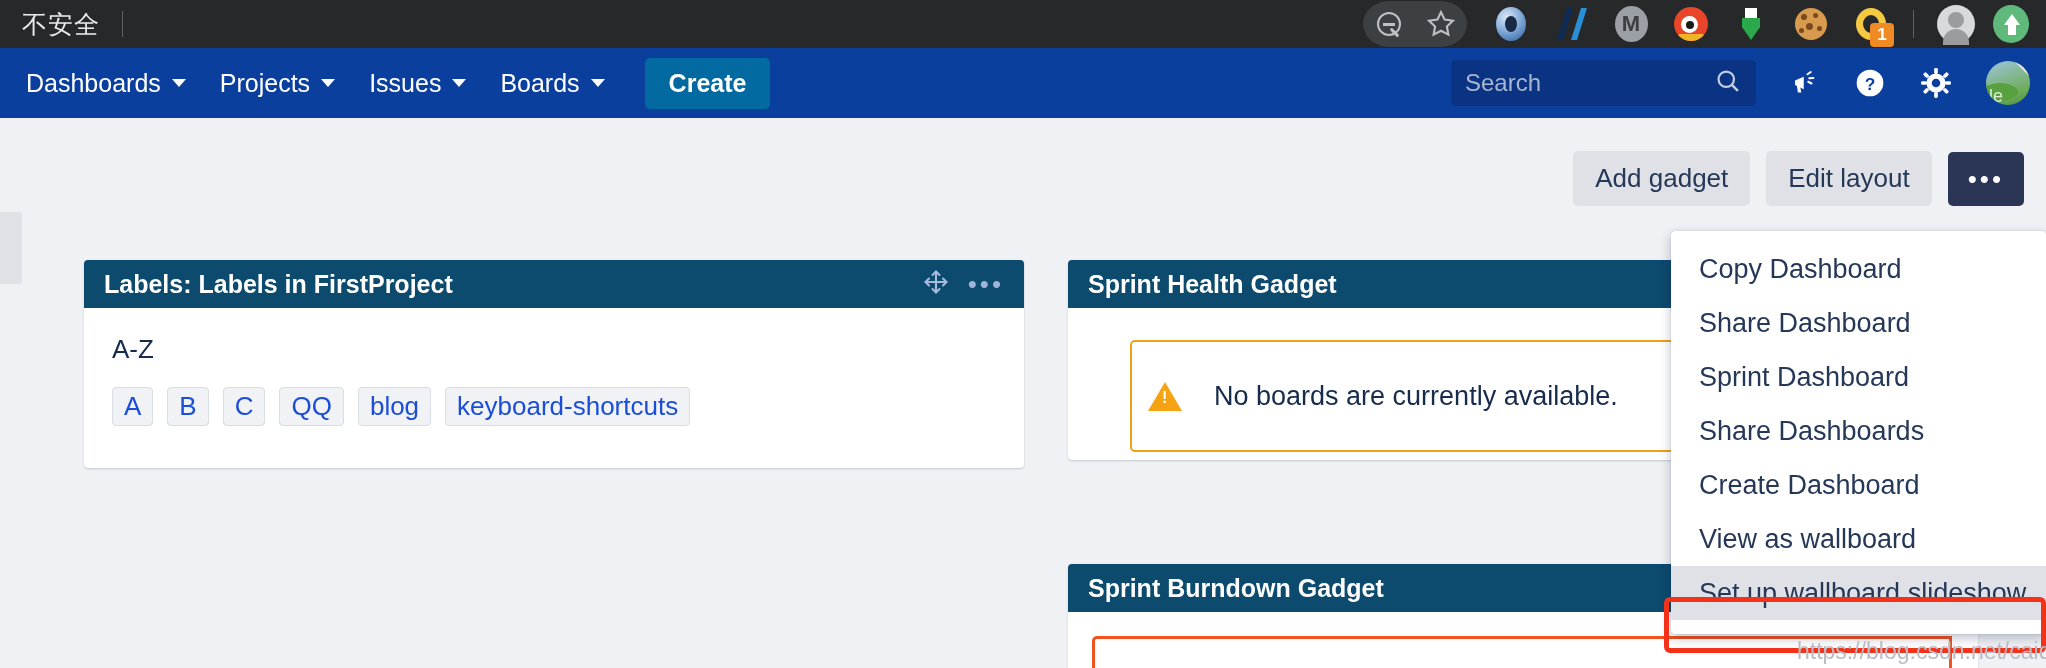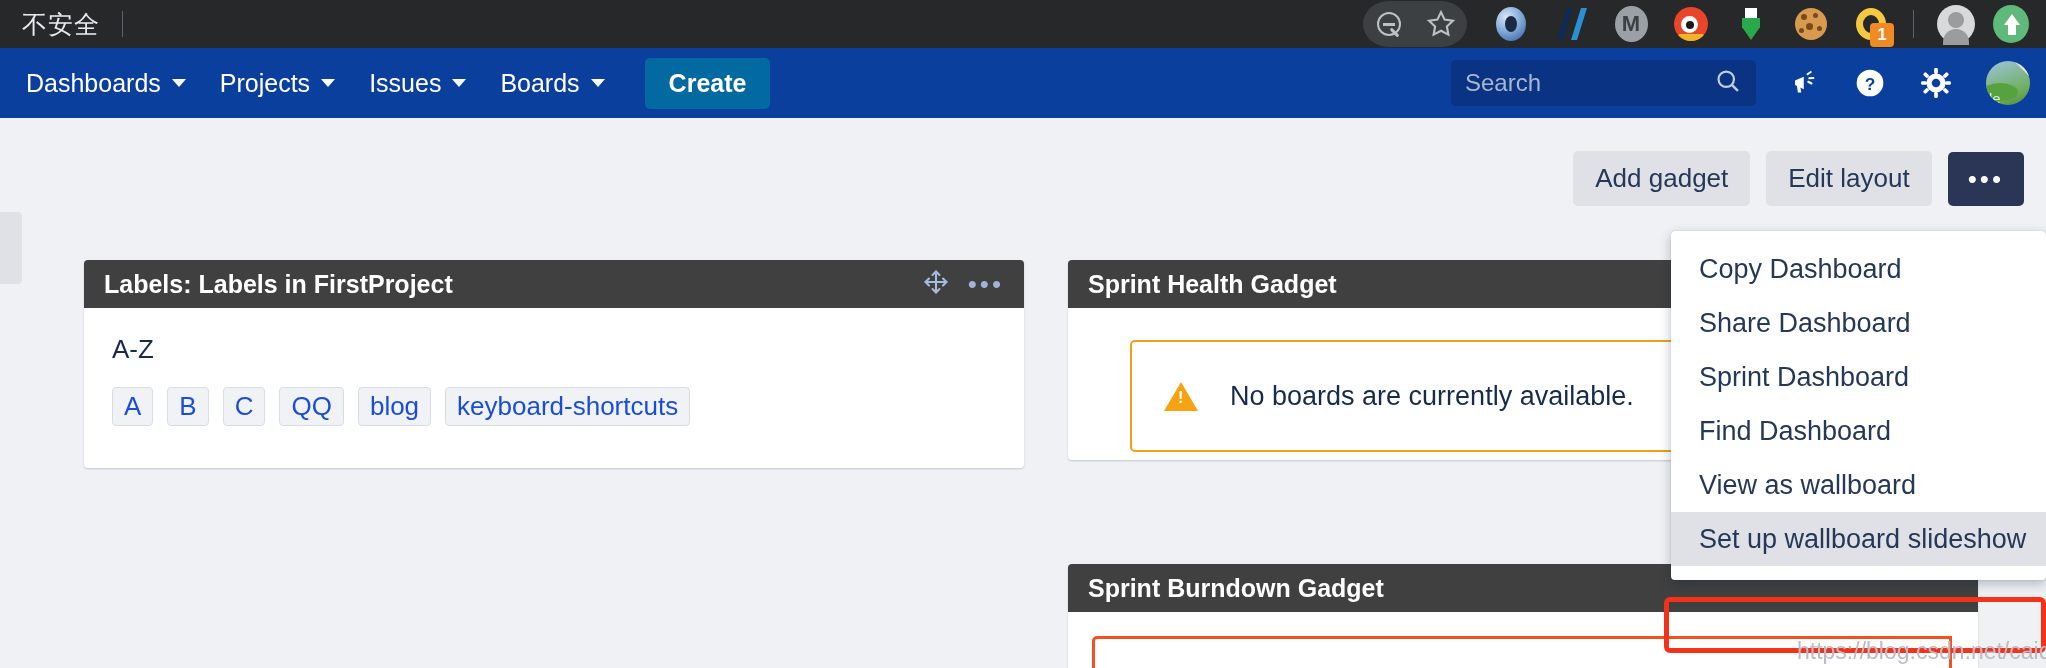--- a/index.html
+++ b/index.html
@@ -162,21 +162,21 @@
   }
   #nav-avatar .corner {
     position:absolute; right:0; top:0; width:0; height:0;
     border-left: 16px solid transparent; border-top: 16px solid #e8e4d8;
   }
   #nav-avatar .ground {
     position:absolute; left:-4px; bottom:4px; width:36px; height:18px;
     background:#57a13f; border-radius:50%;
   }
   #nav-avatar .txt {
-    position:absolute; left:3px; bottom:-2px; color:#dfe9d8; font-size:15px;
+    position:absolute; left:3px; bottom:-2px; color:#dfe9d8; font-size:18px;
   }
 
   
   #page-header {
     position: absolute; left: 0; top: 118px; width: 2046px; height: 108px;
   }
   #dash-title {
     position: absolute; left: 44px; top: 26px;
     color: #172b4d; font-size: 43px; font-weight: 400;
   }
@@ -194,21 +194,21 @@
   #more-actions-button {
     background: #2b3657; color: #ffffff; font-size: 26px; letter-spacing: 3px;
     padding: 12px 20px; border-radius: 5px; margin-left: 16px;
     line-height: 30px;
   }
 
   
   .gadget { position: absolute; background: #ffffff; border-radius: 4px;
     box-shadow: 0 1px 2px rgba(9,30,66,.20); }
   .gadget-head {
-    background: #404040; color: #ffffff; height: 48px; border-radius: 4px 4px 0 0;
+    background: #0c4a6e; color: #ffffff; height: 48px; border-radius: 4px 4px 0 0;
     display: flex; align-items: center; padding: 12px 20px;
   }
   .gadget-title { font-size: 25px; font-weight: 700; white-space: nowrap; }
   .gadget-head-icons { margin-left: auto; display:flex; align-items:center; }
   .move-icon { margin-right: 18px; }
   .dots-icon { color: #9fb4d8; font-size: 26px; letter-spacing: 3px; line-height: 20px;}
 
   #gadget-labels { left: 84px; top: 260px; width: 940px; height: 208px; }
   #labels-body { padding: 26px 28px 0 28px; }
   #labels-az { color: #172b4d; font-size: 26px; }
@@ -216,21 +216,21 @@
   .label-chip {
     background: #f1f2f5; border: 1px solid #d8dce3; border-radius: 4px;
     color: #1a4ed8; font-size: 26px; padding: 3px 11px; margin-right: 14px;
     white-space: nowrap;
   }
 
   #gadget-sprint-health { left: 1068px; top: 260px; width: 910px; height: 200px; }
   #sprint-health-body { padding: 32px 0 0 62px; }
   #no-boards-box {
     border: 2px solid #f0a017; border-radius: 5px;
-    height: 112px; width: 800px; display: flex; align-items: center; padding-left: 32px;
+    height: 112px; width: 800px; display: flex; align-items: center; padding-left: 16px;
   }
   .warn-triangle {
     width: 0; height: 0; position: relative;
     border-left: 17px solid transparent; border-right: 17px solid transparent;
     border-bottom: 29px solid #f5a313; flex: 0 0 auto;
   }
   .warn-triangle::after {
     content: "!"; position: absolute; left: -3px; top: 8px; color: #fff;
     font-size: 16px; font-weight: 700; line-height: 16px;
   }
@@ -458,18 +458,19 @@
   </div>
   <div id="sprint-burndown-body">
     <div id="burndown-redbox"></div>
   </div>
 </div>
 
 <div id="dashboard-menu">
   <div class="menu-item">Copy Dashboard</div>
   <div class="menu-item">Share Dashboard</div>
   <div class="menu-item">Sprint Dashboard</div>
-  <div class="menu-item">Find Dashboard</div>
+  <div class="menu-item">Share Dashboards</div>
+  <div class="menu-item">Create Dashboard</div>
   <div class="menu-item">View as wallboard</div>
   <div class="menu-item selected">Set up wallboard slideshow</div>
 </div>
 <div id="menu-highlight-box"></div>
 <div id="watermark">https://blog.csdn.net/caiqiiqi</div>
 
 </body></html>

